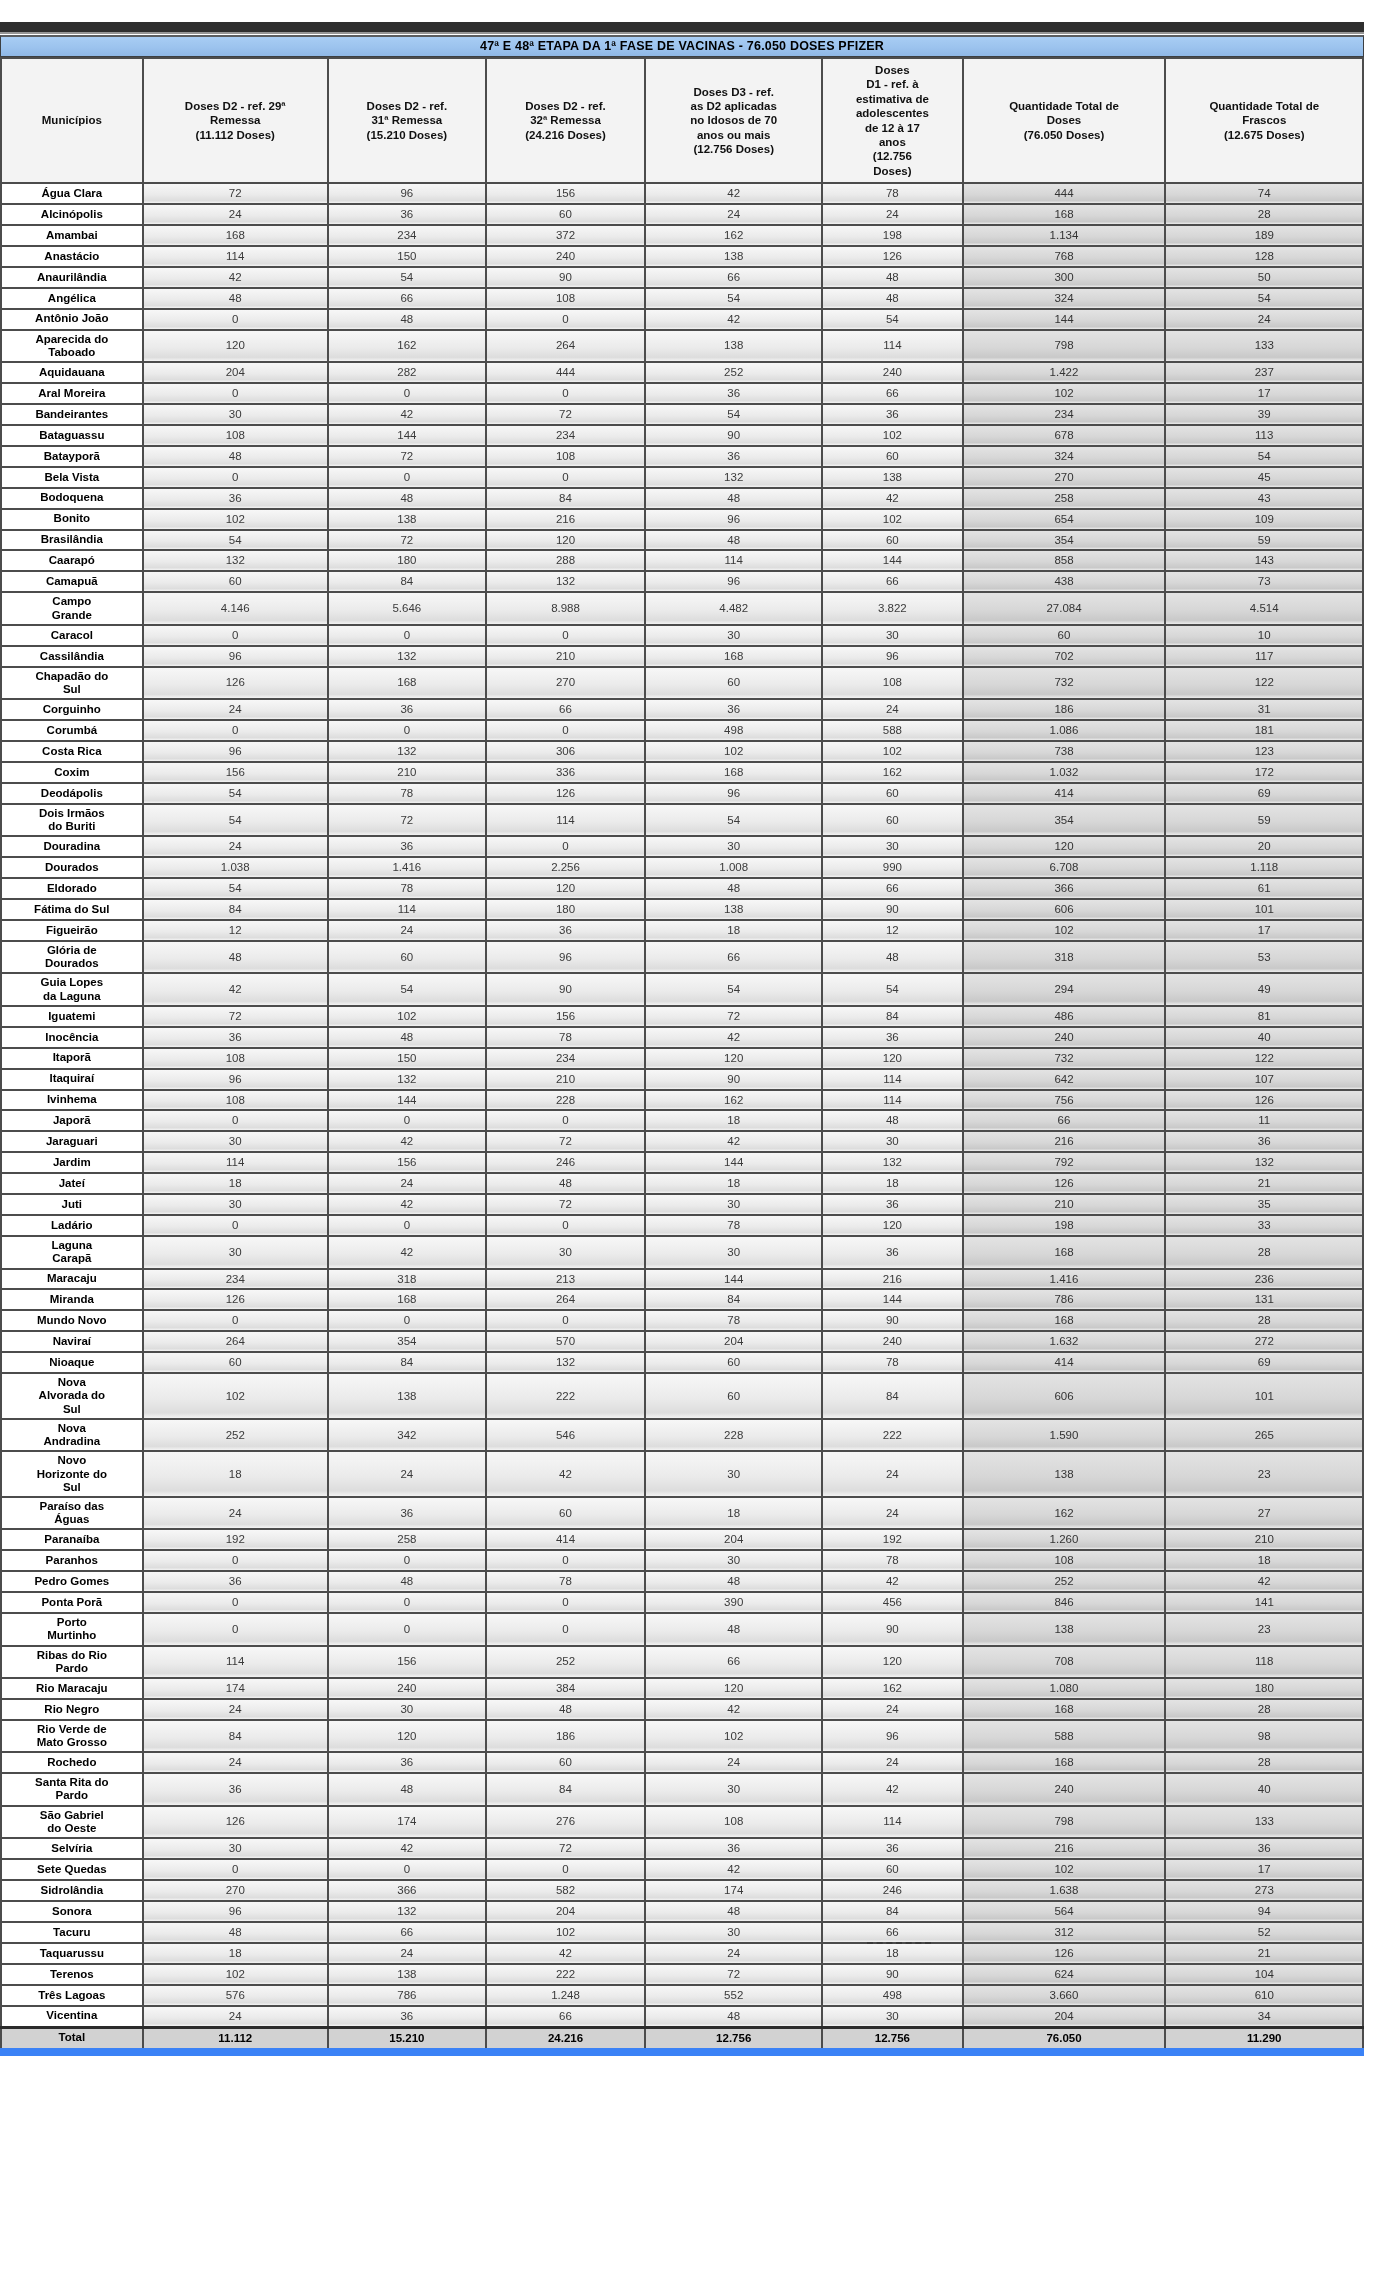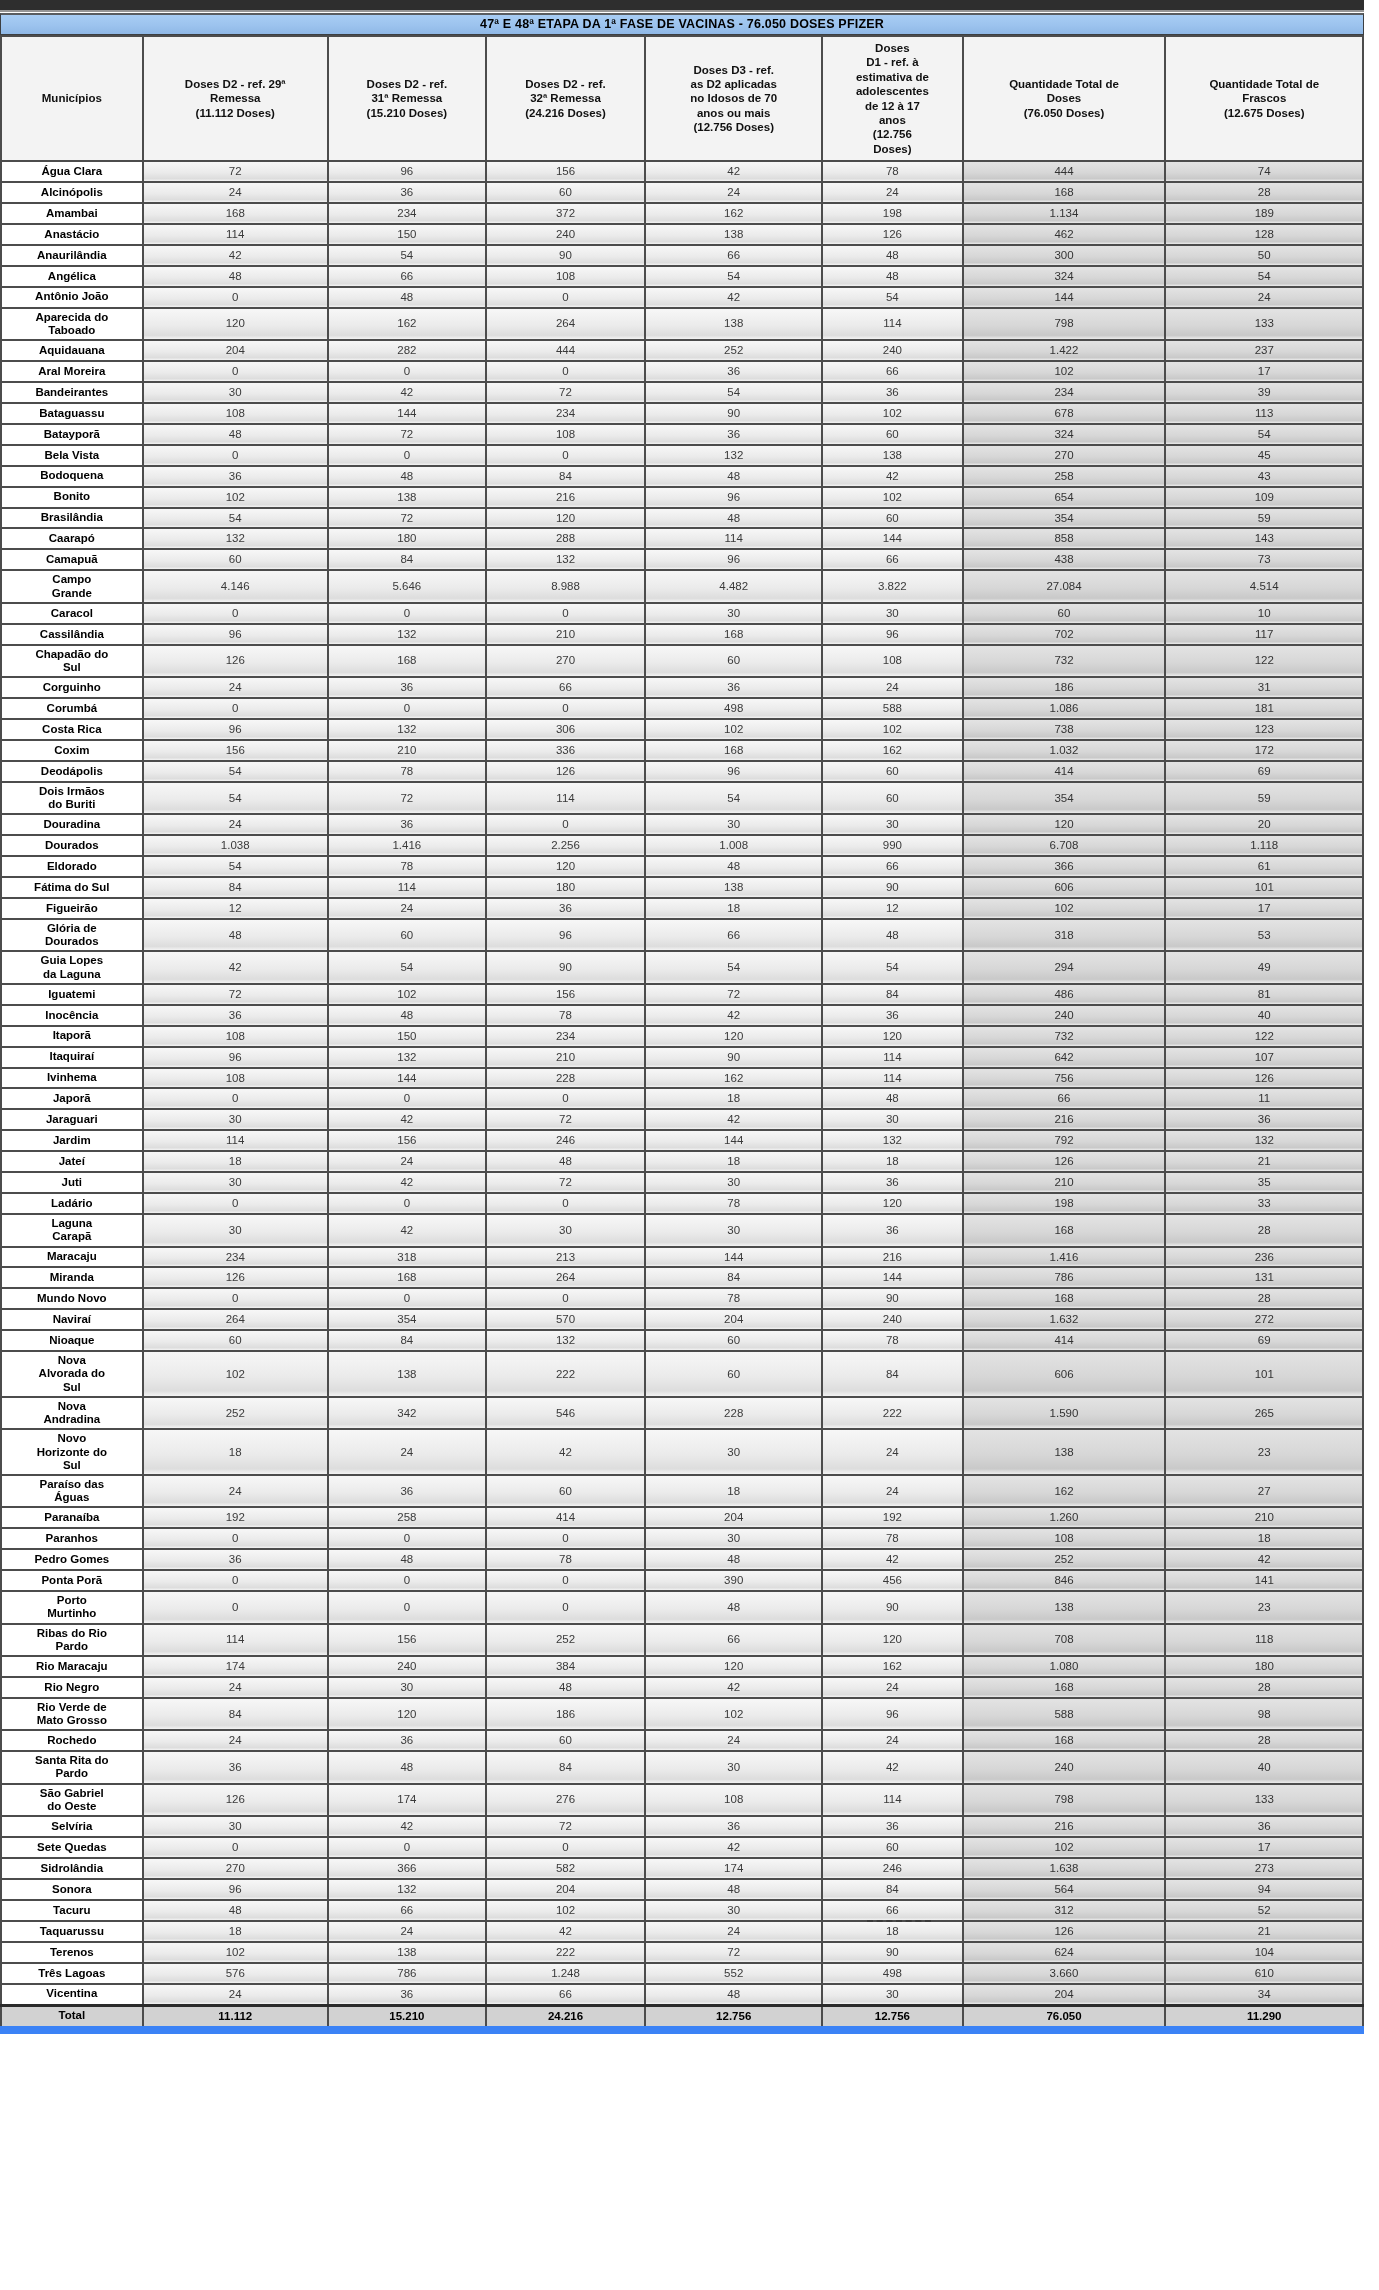--- a/index.html
+++ b/index.html
@@ -1,17 +1,17 @@
 <!DOCTYPE html>
 <html><head>
 <meta charset="utf-8">
 <style>
   html,body{margin:0;padding:0;background:#ffffff;}
   body{width:1379px;font-family:"Liberation Sans",sans-serif;}
-  .page{width:1364px;}
+  .page{width:1364px;margin-top:22px;}
   .top-strip{height:10px;background:#2e2e2e;}
   .top-strip-edge{height:2px;background:#969696;border-bottom:1px solid #ffffff;}
   .title-bar{
     background:linear-gradient(180deg,#a8cdf4 0%,#9cc3ee 55%,#8fb8e6 100%);
     border:1px solid #3c3f42;border-top:2px solid #5a5d60;
     text-align:center;font-weight:bold;font-size:12.5px;color:#000;
     padding:2px 0 3px 0;letter-spacing:.2px;
   }
   table.vax{width:100%;border-collapse:collapse;table-layout:fixed;border:2px solid #2b2b2b;}
   col.c-muni{width:10.4%} col.c-d229{width:13.6%} col.c-d231{width:11.6%}
@@ -130,21 +130,21 @@
     <td class="num tot">1.134</td>
     <td class="num tot">189</td>
   </tr>
         <tr>
     <td class="muni">Anastácio</td>
     <td class="num">114</td>
     <td class="num">150</td>
     <td class="num">240</td>
     <td class="num">138</td>
     <td class="num">126</td>
-    <td class="num tot">462</td>
+    <td class="num tot">768</td>
     <td class="num tot">128</td>
   </tr>
         <tr>
     <td class="muni">Anaurilândia</td>
     <td class="num">42</td>
     <td class="num">54</td>
     <td class="num">90</td>
     <td class="num">66</td>
     <td class="num">48</td>
     <td class="num tot">300</td>

